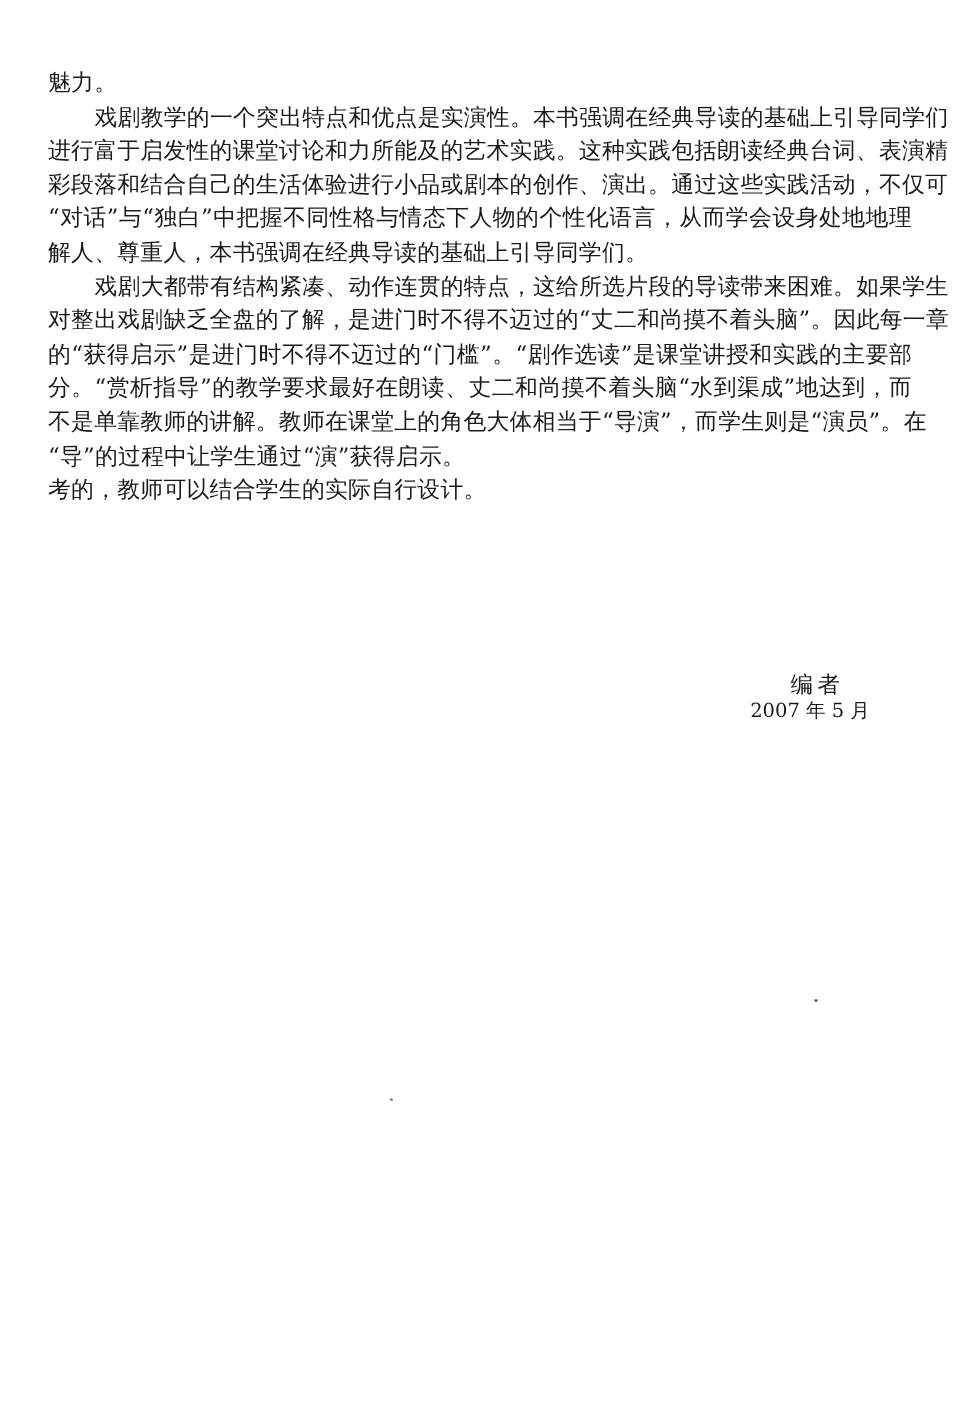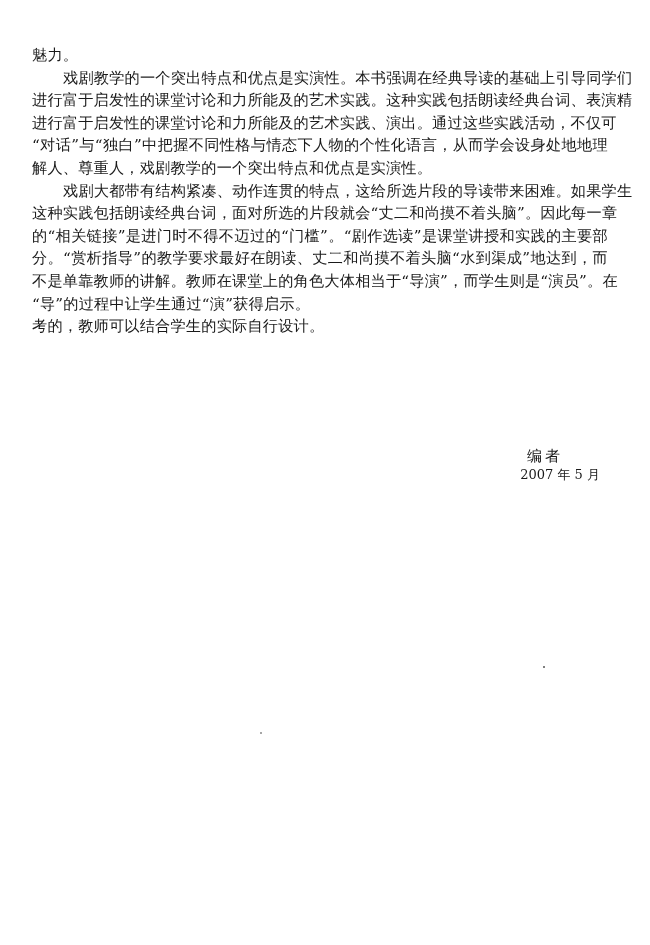--- a/index.html
+++ b/index.html
@@ -48,21 +48,20 @@
     font-size: 15px;
     font-weight: normal;
     letter-spacing: 3px;
     line-height: 20px;
     margin-left: 10px;
   }
   .sig-date {
     font-size: 13px;
     line-height: 18px;
     margin-top: 0px;
-    text-align: right;
   }
   .speck {
     position: absolute;
     width: 2px;
     height: 2px;
     background: #555;
     border-radius: 1px;
   }
 </style>
 </head>
@@ -70,29 +69,29 @@
 
 <div class="page">
 
   <div>
     <div class="line last">魅力。</div>
   </div>
 
   <div>
     <div class="line indent">戏剧教学的一个突出特点和优点是实演性。本书强调在经典导读的基础上引导同学们</div>
     <div class="line">进行富于启发性的课堂讨论和力所能及的艺术实践。这种实践包括朗读经典台词、表演精</div>
-    <div class="line">进行富于启发性的课堂讨论和力所能及的艺术实践、演出。通过这些实践活动，不仅可</div>
+    <div class="line">彩段落和结合自己的生活体验进行小品或剧本的创作、演出。通过这些实践活动，不仅可</div>
     <div class="line">“对话”与“独白”中把握不同性格与情态下人物的个性化语言，从而学会设身处地地理</div>
-    <div class="line last">解人、尊重人，戏剧教学的一个突出特点和优点是实演性。</div>
+    <div class="line last">解人、尊重人，本书强调在经典导读的基础上引导同学们。</div>
   </div>
 
   <div>
     <div class="line indent">戏剧大都带有结构紧凑、动作连贯的特点，这给所选片段的导读带来困难。如果学生</div>
-    <div class="line">这种实践包括朗读经典台词，面对所选的片段就会“丈二和尚摸不着头脑”。因此每一章</div>
-    <div class="line">的“相关链接”是进门时不得不迈过的“门槛”。“剧作选读”是课堂讲授和实践的主要部</div>
+    <div class="line">对整出戏剧缺乏全盘的了解，是进门时不得不迈过的“丈二和尚摸不着头脑”。因此每一章</div>
+    <div class="line">的“获得启示”是进门时不得不迈过的“门槛”。“剧作选读”是课堂讲授和实践的主要部</div>
     <div class="line">分。“赏析指导”的教学要求最好在朗读、丈二和尚摸不着头脑“水到渠成”地达到，而</div>
     <div class="line">不是单靠教师的讲解。教师在课堂上的角色大体相当于“导演”，而学生则是“演员”。在</div>
     <div class="line last">“导”的过程中让学生通过“演”获得启示。</div>
   </div>
 
   <div>
     <div class="line last">考的，教师可以结合学生的实际自行设计。</div>
   </div>
 </div>
 

